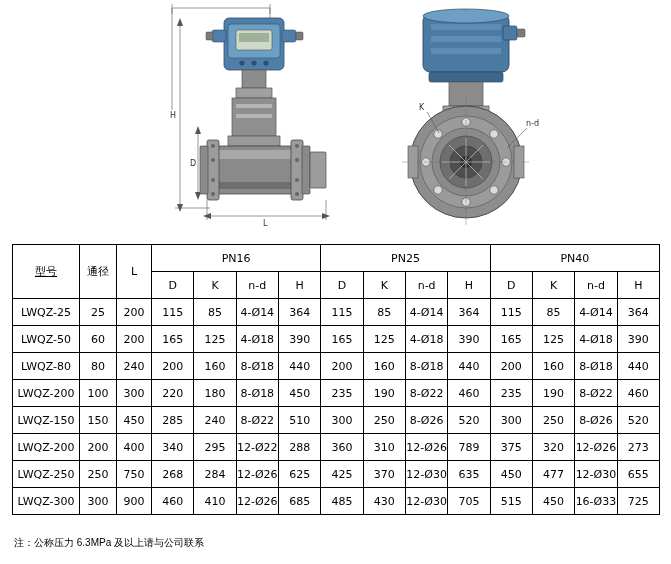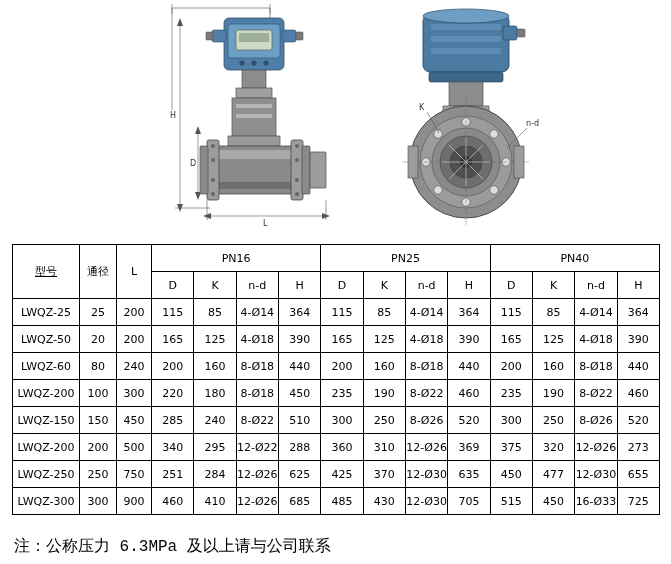--- a/index.html
+++ b/index.html
@@ -74,22 +74,22 @@
   .group-head {
     font-size: 12px;
     height: 24px;
   }
   .model-cell { font-size: 11.5px; margin-left: 12px; }
 
   .note {
     position: absolute;
     left: 14px;
     top: 536px;
-    font-size: 16px;
-    font-family: Liberation Mono, monospace;
+    font-size: 10px;
+    font-family: Liberation Sans, sans-serif;
     color: #000;
   }
 </style>
 </head>
 <body>
 
 <div class="illustration">
 
   <svg class="drawing-left" viewBox="0 0 215 230">
 
@@ -277,37 +277,37 @@
         <td>85</td>
         <td>4-Ø14</td>
         <td>364</td>
         <td>115</td>
         <td>85</td>
         <td>4-Ø14</td>
         <td>364</td>
       </tr>
       <tr>
         <td class="model-cell">LWQZ-50</td>
-        <td>20</td>
+        <td>60</td>
         <td>200</td>
         <td>165</td>
         <td>125</td>
         <td>4-Ø18</td>
         <td>390</td>
         <td>165</td>
         <td>125</td>
         <td>4-Ø18</td>
         <td>390</td>
         <td>165</td>
         <td>125</td>
         <td>4-Ø18</td>
         <td>390</td>
       </tr>
       <tr>
-        <td class="model-cell">LWQZ-60</td>
+        <td class="model-cell">LWQZ-80</td>
         <td>80</td>
         <td>240</td>
         <td>200</td>
         <td>160</td>
         <td>8-Ø18</td>
         <td>440</td>
         <td>200</td>
         <td>160</td>
         <td>8-Ø18</td>
         <td>440</td>
@@ -346,39 +346,39 @@
         <td>8-Ø26</td>
         <td>520</td>
         <td>300</td>
         <td>250</td>
         <td>8-Ø26</td>
         <td>520</td>
       </tr>
       <tr>
         <td class="model-cell">LWQZ-200</td>
         <td>200</td>
-        <td>500</td>
+        <td>400</td>
         <td>340</td>
         <td>295</td>
         <td>12-Ø22</td>
         <td>288</td>
         <td>360</td>
         <td>310</td>
         <td>12-Ø26</td>
-        <td>369</td>
+        <td>789</td>
         <td>375</td>
         <td>320</td>
         <td>12-Ø26</td>
         <td>273</td>
       </tr>
       <tr>
         <td class="model-cell">LWQZ-250</td>
         <td>250</td>
         <td>750</td>
-        <td>251</td>
+        <td>268</td>
         <td>284</td>
         <td>12-Ø26</td>
         <td>625</td>
         <td>425</td>
         <td>370</td>
         <td>12-Ø30</td>
         <td>635</td>
         <td>450</td>
         <td>477</td>
         <td>12-Ø30</td>

